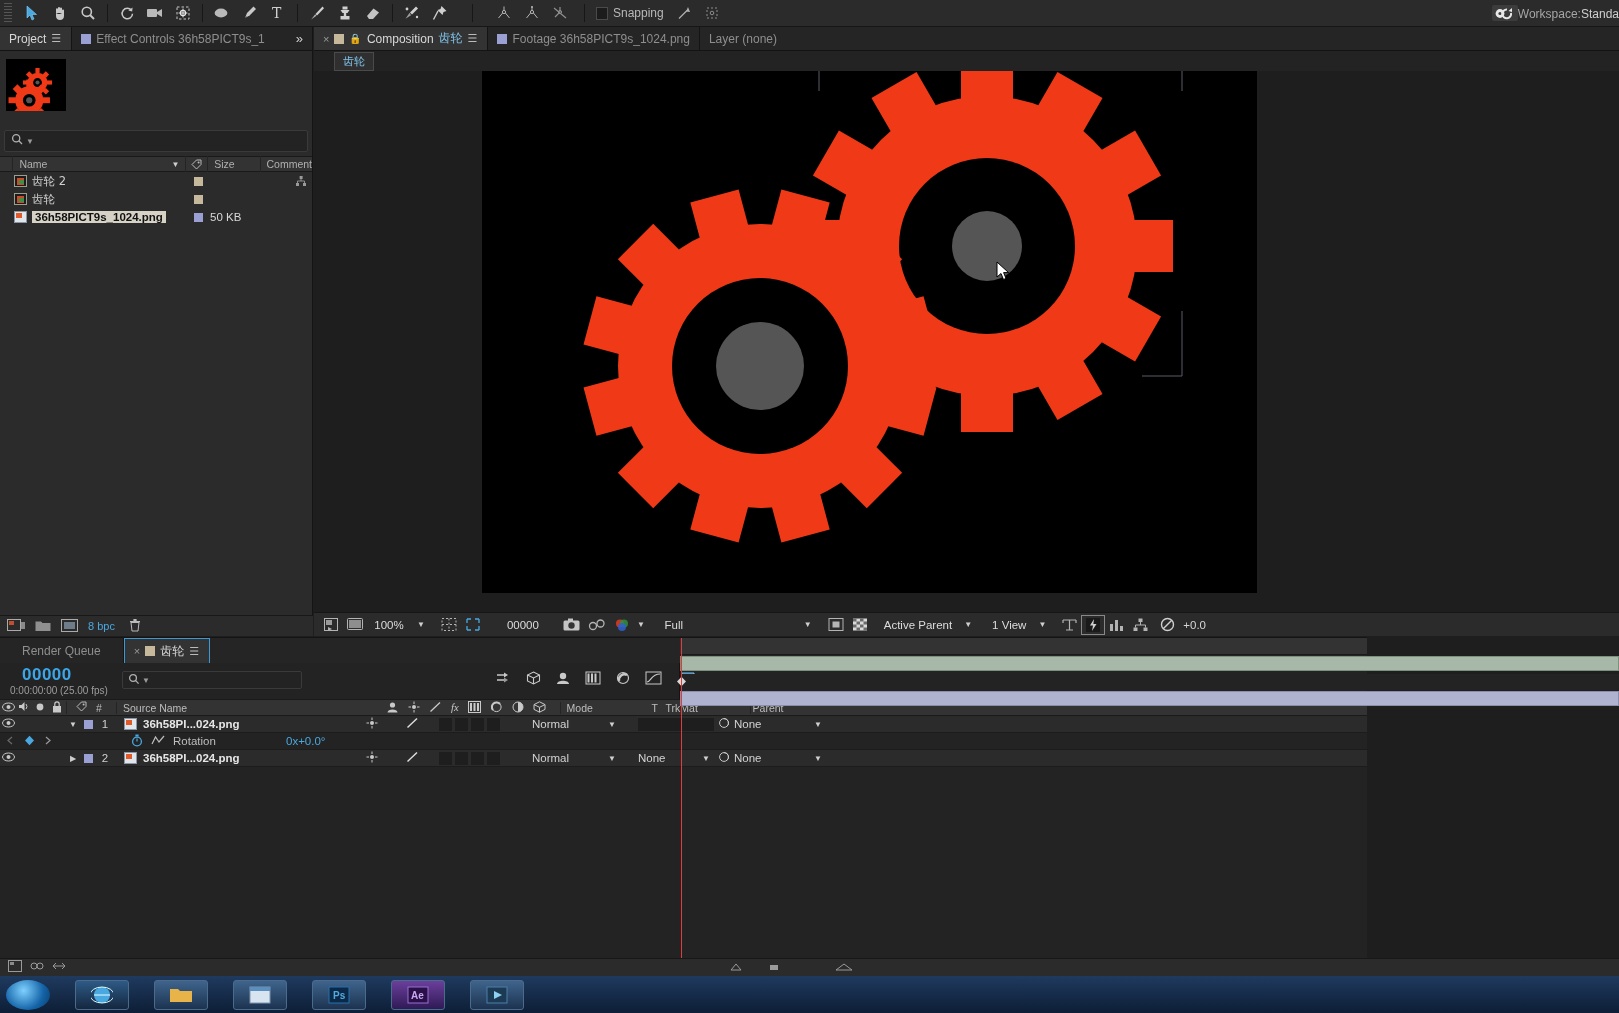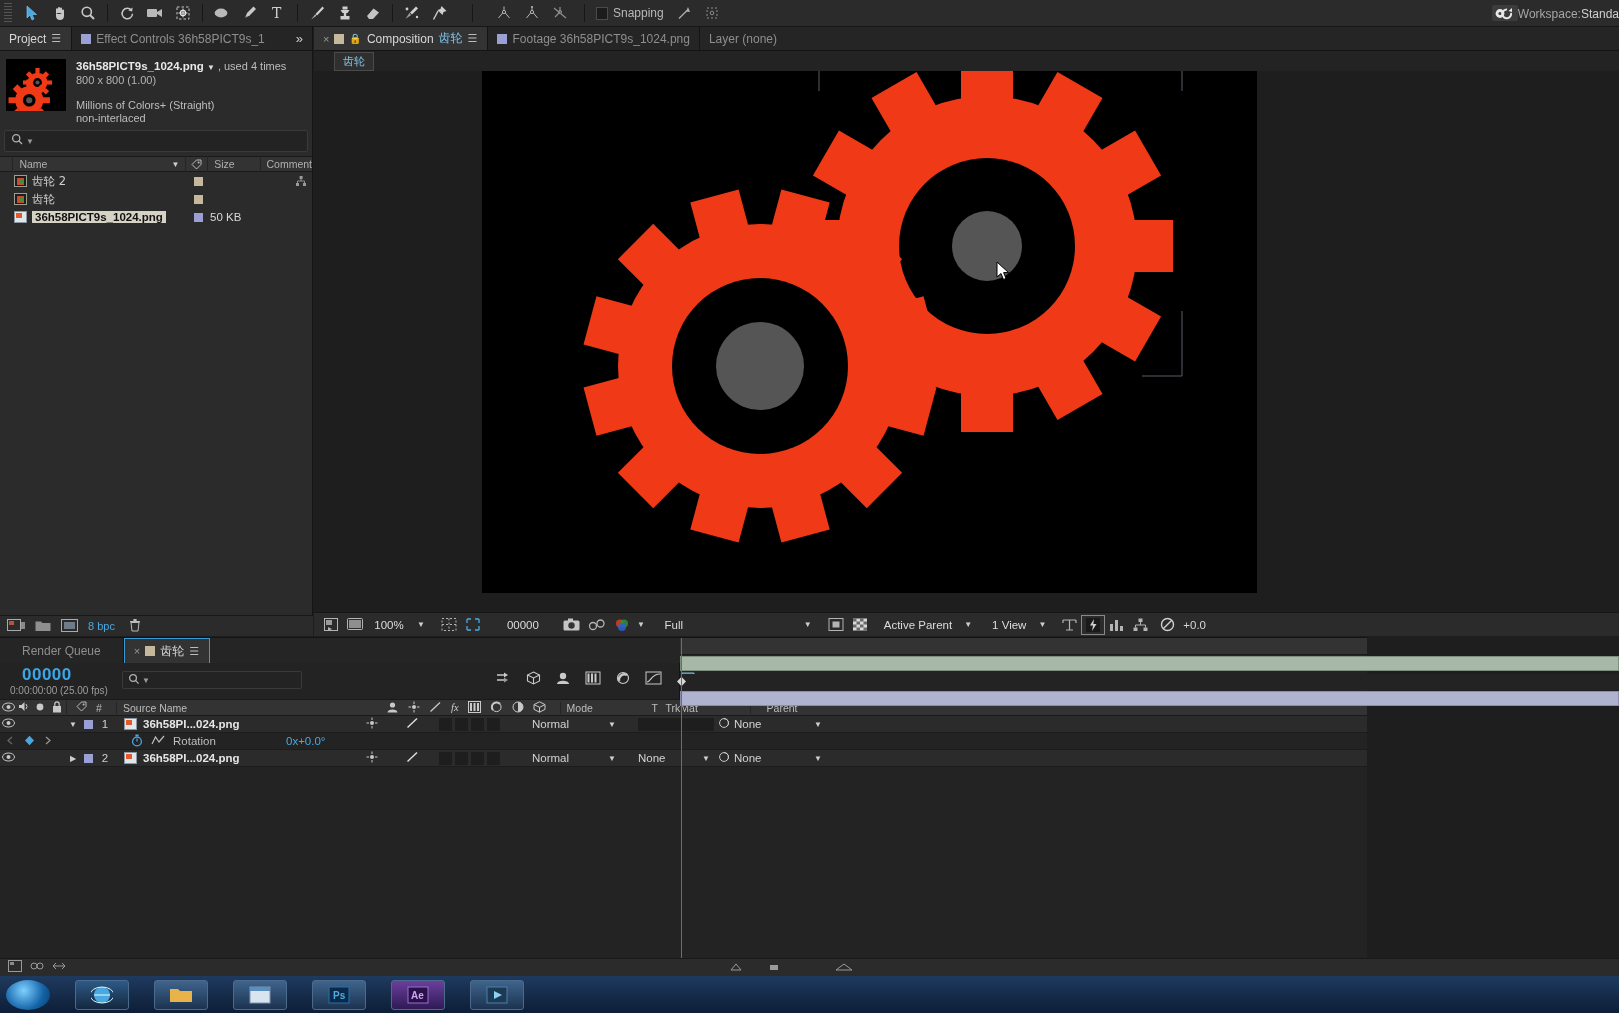--- a/index.html
+++ b/index.html
@@ -354,30 +354,20 @@
                 <rect x="44" y="22" width="10" height="8"></rect>
               <rect x="6" y="6" width="9" height="9" transform="rotate(45 10 10)"></rect>
               <rect x="38" y="6" width="9" height="9" transform="rotate(45 42 10)"></rect>
               <rect x="6" y="38" width="9" height="9" transform="rotate(45 10 42)"></rect>
               <rect x="38" y="38" width="9" height="9" transform="rotate(45 42 42)"></rect>
             </g>
             <circle cx="26" cy="26" r="8.5" fill="#000"></circle>
               <circle cx="26" cy="26" r="4.2" fill="#555"></circle>
           </g>
         </svg>
-      </div>
-      <div class="proj-meta">
-        <div>
-          <span class="proj-name">36h58PICT9s_1024.png</span>
-          <span class="proj-dd">▼</span>
-          <span>, used 4 times</span>
-        </div>
-        <div class="proj-dim">800 x 800 (1.00)</div>
-        <div class="proj-extra">Millions of Colors+ (Straight)</div>
-        <div>non-interlaced</div>
       </div>
     </div>
 
     <div class="searchrow">
       <span class="sicon">
         <svg width="13" height="13" viewBox="0 0 13 13">
             <circle cx="5.2" cy="5.2" r="3.6" fill="none" stroke="#b0b0b0" stroke-width="1.3"></circle>
             <line x1="7.8" y1="7.8" x2="11" y2="11" stroke="#b0b0b0" stroke-width="1.3"></line>
           </svg>
       </span>
@@ -859,21 +849,21 @@
           <svg width="13" height="12" viewBox="0 0 13 12">
               <path d="M6.5 0.8 L12 3.6 V8.4 L6.5 11.2 L1 8.4 V3.6 Z" fill="none" stroke="#c9c9c9"></path>
               <path d="M1 3.6 L6.5 6.3 L12 3.6 M6.5 6.3 V11.2" stroke="#c9c9c9" fill="none"></path>
             </svg>
         </span>
       </div>
       <div style="width:14px;"></div>
       <div style="width:92px;border-left:1px solid #242424;padding-left:6px;">Mode</div>
       <div style="width:14px;">T</div>
       <div style="width:84px;">TrkMat</div>
-      <div style="width:92px;border-left:1px solid #242424;padding-left:16px;">Parent</div>
+      <div style="width:92px;border-left:1px solid #242424;padding-left:2px;">Parent</div>
     </div>
 
     <div class="lrow">
       <div class="eye">
         <svg width="13" height="10" viewBox="0 0 13 10">
             <ellipse cx="6.5" cy="5" rx="6" ry="4" fill="none" stroke="#c9c9c9"></ellipse>
             <circle cx="6.5" cy="5" r="2" fill="#c9c9c9"></circle>
           </svg>
       </div>
       <div style="width:16px;"></div>

